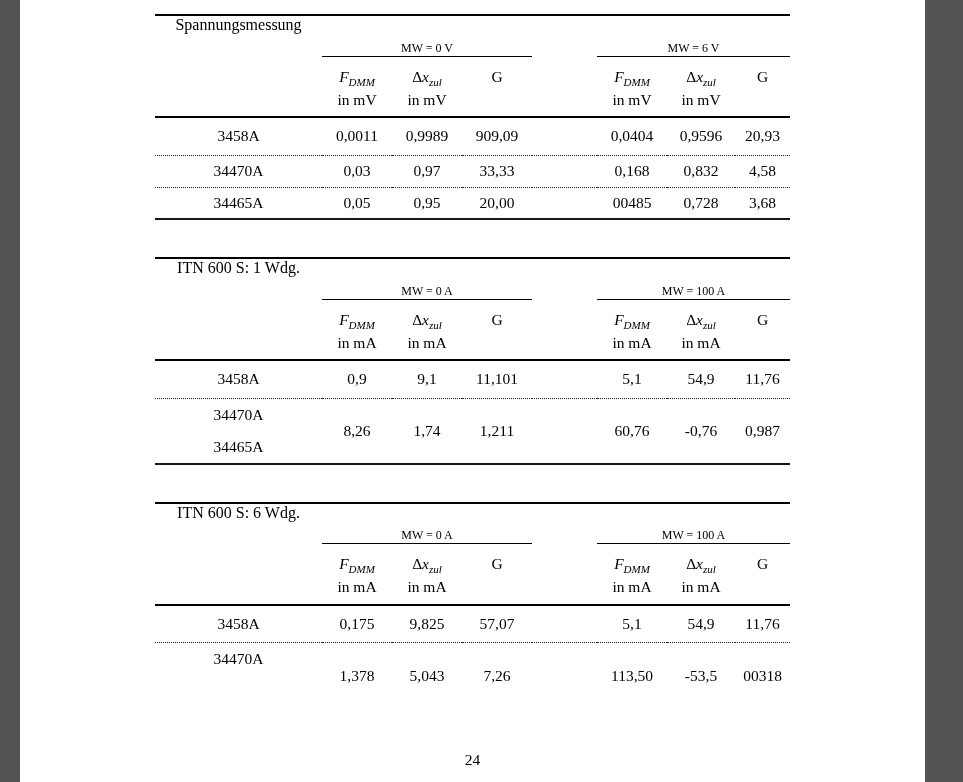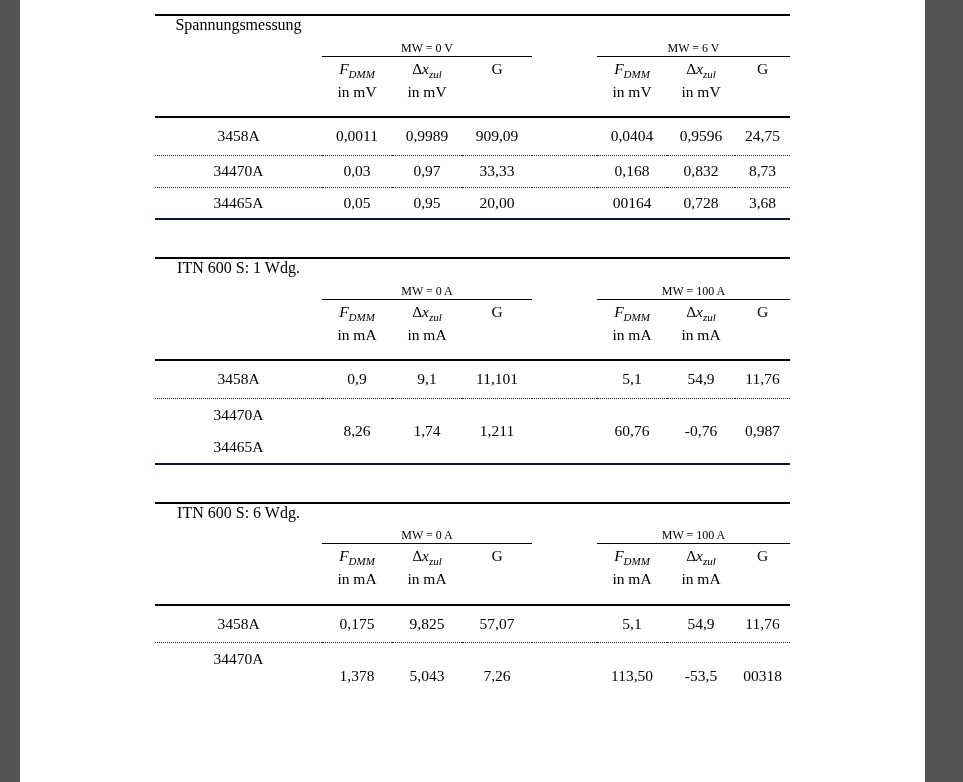--- a/index.html
+++ b/index.html
@@ -48,20 +48,21 @@
     border-bottom: 2px solid #000;
     vertical-align: top;
     padding-top: 28px;
     font-size: 16px;
   }
   
   tr.shead { height: 61px; }
   tr.shead td {
     border-bottom: 2px solid #000;
     vertical-align: top;
+    padding-top: 8px;
     line-height: 23px;
     font-size: 15.5px;
   }
   .it { font-style: italic; }
   sub.msub {
     font-style: italic;
     font-size: 11px;
     line-height: 0;
   }
 
@@ -127,39 +128,39 @@
       <td>G</td>
     </tr>
     <tr class="drow dotted">
       <td>3458A</td>
       <td>0,0011</td>
       <td>0,9989</td>
       <td>909,09</td>
       <td></td>
       <td>0,0404</td>
       <td>0,9596</td>
-      <td>24,75</td>
+      <td>20,93</td>
     </tr>
     <tr class="drow-tall dotted">
       <td>34470A</td>
       <td>0,03</td>
       <td>0,97</td>
       <td>33,33</td>
       <td></td>
       <td>0,168</td>
       <td>0,832</td>
-      <td>8,73</td>
+      <td>4,58</td>
     </tr>
     <tr class="drow-tall endrule">
       <td>34465A</td>
       <td>0,05</td>
       <td>0,95</td>
       <td>20,00</td>
       <td></td>
-      <td>00164</td>
+      <td>00485</td>
       <td>0,728</td>
       <td>3,68</td>
     </tr>
   </tbody>
     </table>
 
   <table class="meas mt-next">
     <colgroup>
       <col style="width:167px">
         <col style="width:70px">
@@ -255,13 +256,14 @@
       <td class="valbot">5,043</td>
       <td class="valbot">7,26</td>
       <td></td>
       <td class="valbot">113,50</td>
       <td class="valbot">-53,5</td>
       <td class="valbot red">00318</td>
     </tr>
   </tbody>
     </table>
 
+  <div class="page-number">24</div>
 </div>
 
 </body></html>

